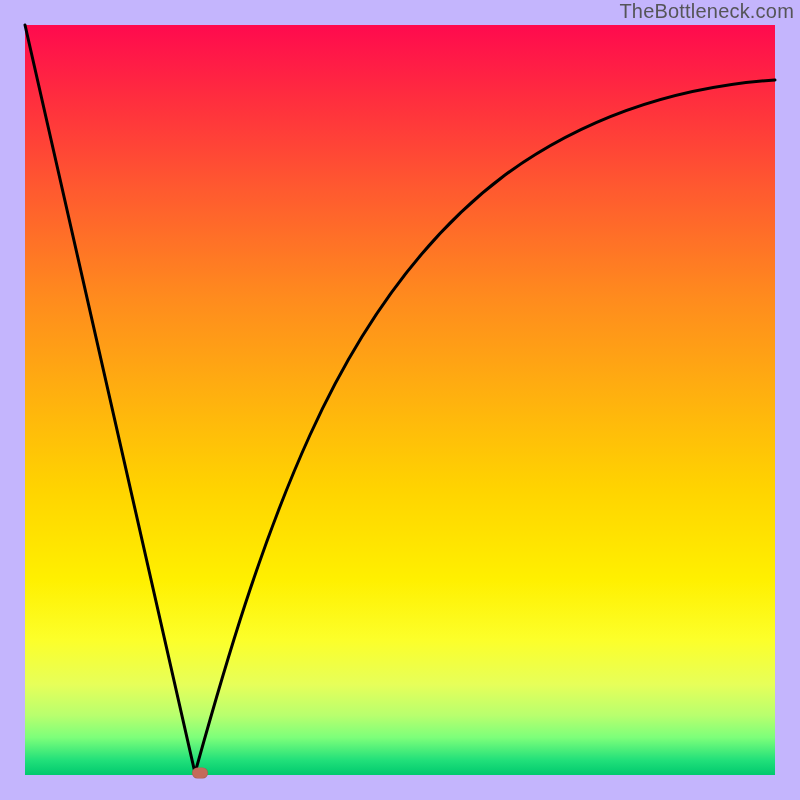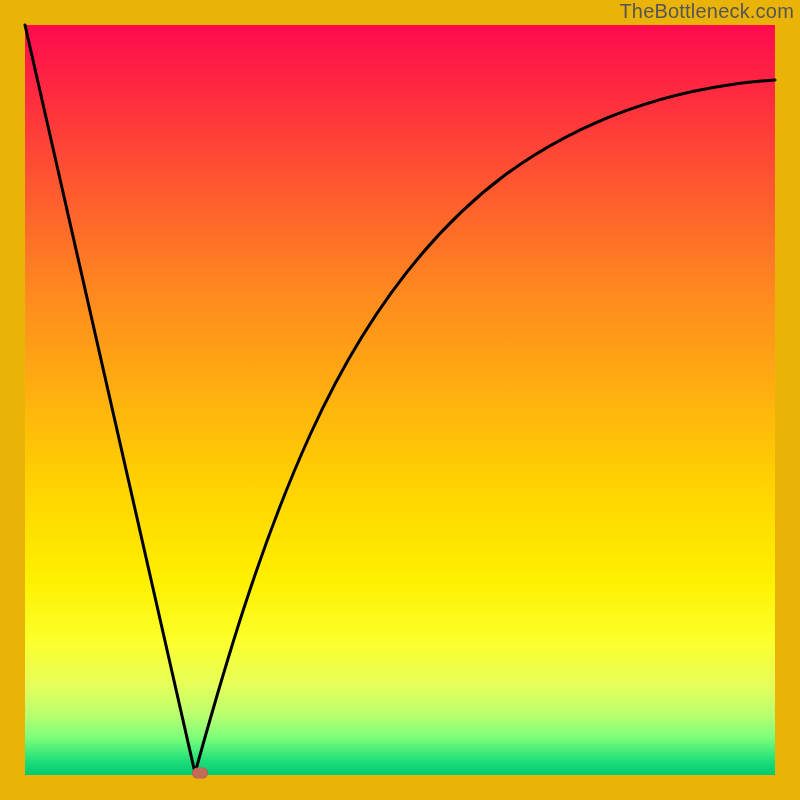--- a/index.html
+++ b/index.html
@@ -7,21 +7,21 @@
     padding: 0;
     width: 800px;
     height: 800px;
     overflow: hidden;
     font-family: Arial, Helvetica, sans-serif;
   }
   .frame {
     position: relative;
     width: 800px;
     height: 800px;
-    background: #eab308;
+    background: #c4b5fd;
     box-sizing: border-box;
   }
   .watermark {
     position: absolute;
     top: 0;
     right: 6px;
     color: #555558;
     font-size: 20px;
     font-weight: 500;
     letter-spacing: 0.2px;

